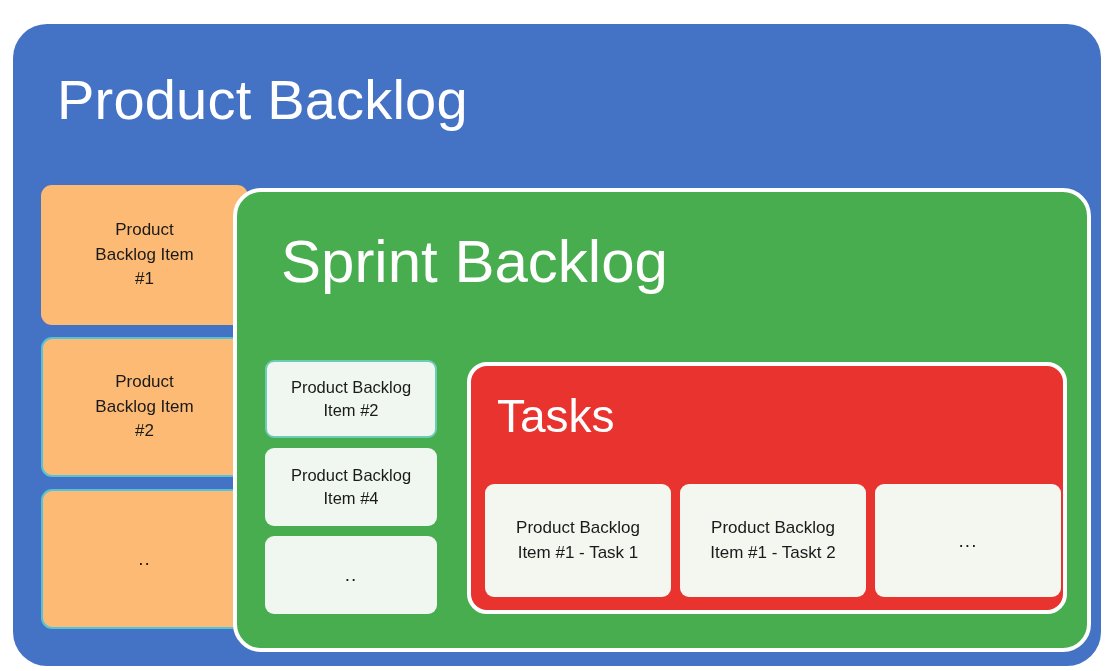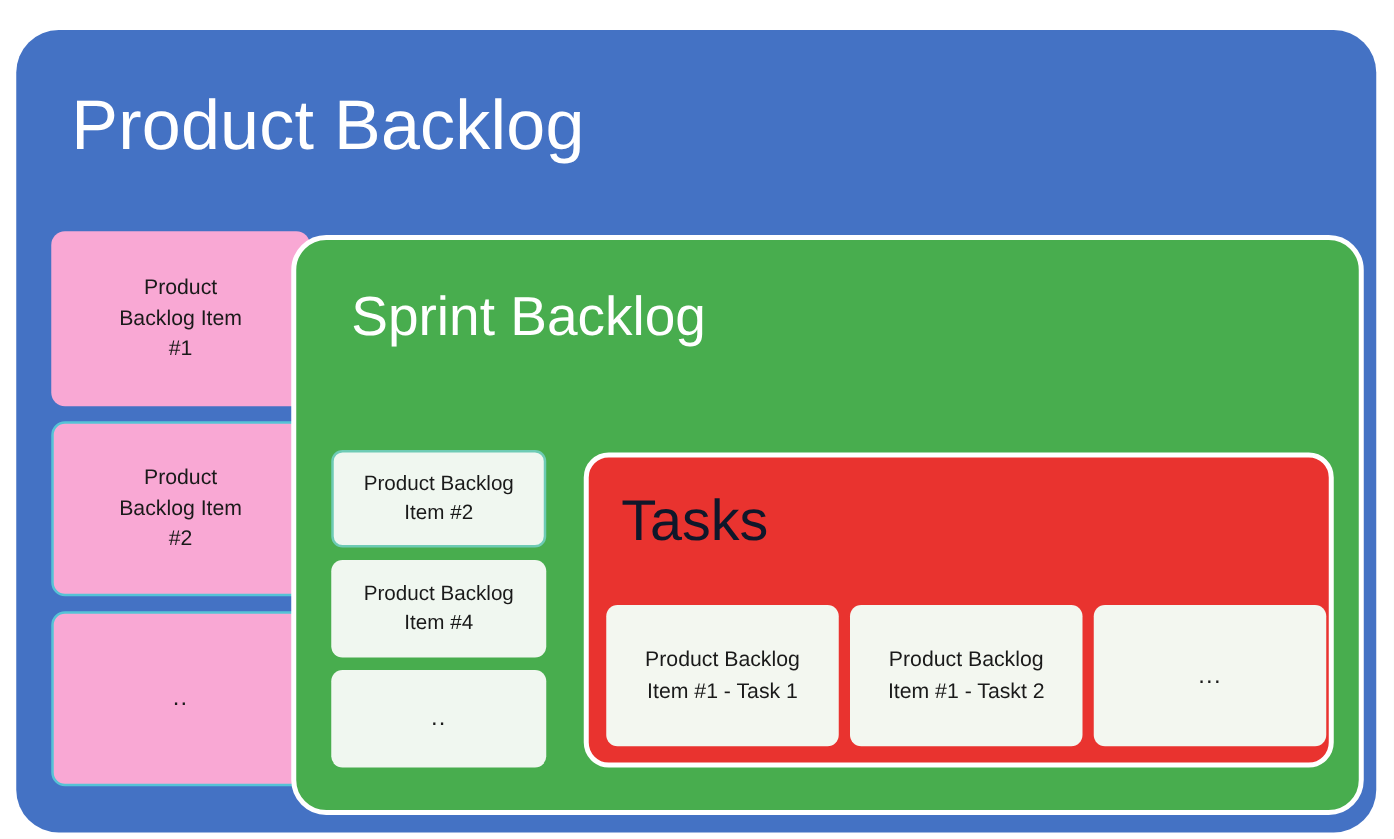--- a/index.html
+++ b/index.html
@@ -53,21 +53,21 @@
     top: 161px;
     width: 175px;
     display: flex;
     flex-direction: column;
     gap: 12px;
   }
 
   .pb-card {
     width: 207px;
     height: 140px;
-    background: #f9a8d4;
+    background: #fdba74;
     border-radius: 11px;
     display: flex;
     align-items: center;
     justify-content: center;
     text-align: center;
     font-size: 17px;
     color: #1a1a1a;
     line-height: 1.45;
     box-sizing: border-box;
     padding: 6px 19px;
@@ -90,21 +90,21 @@
     background: #48AD4E;
     border: 4px solid #ffffff;
     border-radius: 28px;
     box-sizing: border-box;
   }
 
   .sb-title {
     position: absolute;
     left: 44px;
     top: 40px;
-    font-size: 44px;
+    font-size: 60px;
     font-weight: 300;
     color: #ffffff;
     line-height: 1;
     white-space: nowrap;
   }
 
   
   .sb-items {
     position: absolute;
     left: 28px;
@@ -150,21 +150,21 @@
     border-radius: 20px;
     box-sizing: border-box;
   }
 
   .tasks-title {
     position: absolute;
     left: 26px;
     top: 27px;
     font-size: 46px;
     font-weight: 300;
-    color: #0f172a;
+    color: #ffffff;
     line-height: 1;
     white-space: nowrap;
   }
 
   .task-cards {
     position: absolute;
     left: 14px;
     top: 118px;
     display: flex;
     flex-direction: row;

